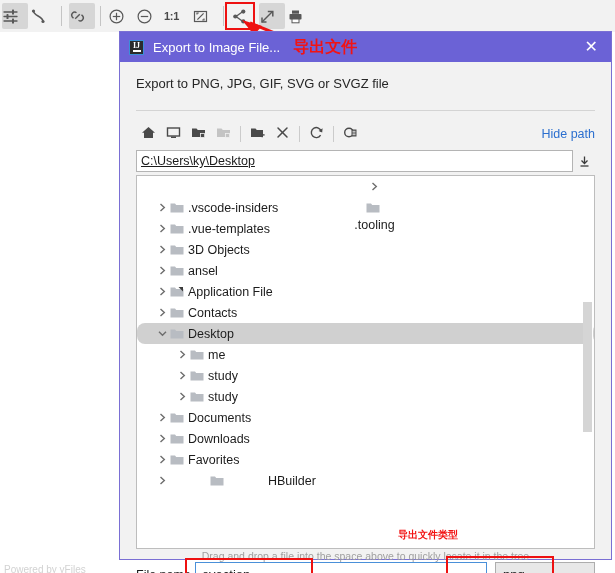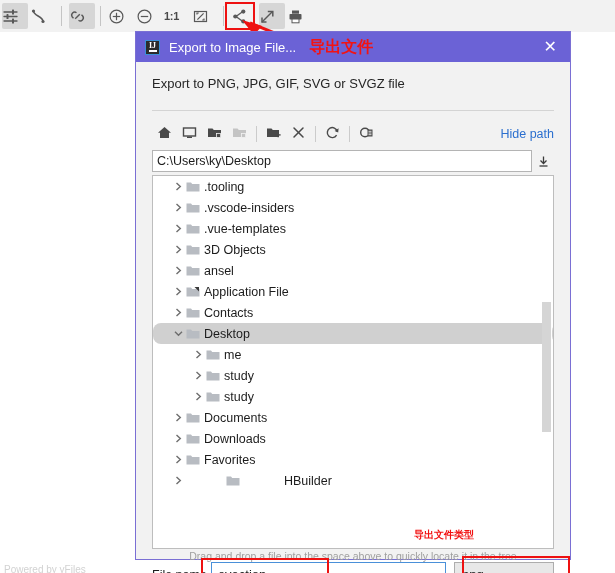--- a/index.html
+++ b/index.html
@@ -44,22 +44,22 @@
   #red-arrow-1{position:absolute;left:228px;top:18px;width:120px;height:46px;pointer-events:none;}
 
   
   #canvas-area{
     position:absolute;left:0;top:32px;width:615px;height:541px;
     background:#ffffff;
   }
 
   
   #dialog{
-    position:absolute;left:135px;top:31px;
-    width:436px;height:529px;
+    position:absolute;left:119px;top:31px;
+    width:493px;height:529px;
     background:#701a75;
     border:1px solid #7a6fd4;
     box-sizing:border-box;
   }
   #dialog-titlebar{
     height:30px;background:#6b62d6;
     display:flex;align-items:center;
     position:relative;
   }
   #ij-icon{
@@ -121,21 +121,21 @@
   #path-row{
     position:absolute;left:16px;right:16px;top:88px;height:22px;
     display:flex;align-items:stretch;
   }
   #path-input{
     flex:1;
     background:#ffffff;border:1px solid #b4b4b4;
     box-sizing:border-box;
     display:flex;align-items:center;
     padding-left:4px;
-    font-size:12.5px;color:#1c1c1c;
+    font-size:12.5px;color:#1c1c1c;text-decoration:underline;
   }
   #path-dropdown{
     width:22px;display:flex;align-items:center;justify-content:center;
   }
 
   
   #tree-wrap{
     position:absolute;left:16px;right:16px;top:113px;height:374px;
     background:#ffffff;border:1px solid #bdbdbd;box-sizing:border-box;
     overflow:hidden;
@@ -459,21 +459,21 @@
         </svg>
       </div>
     </div>
 
     <div id="tree-wrap">
       <div id="tree-inner">
           <div class="tree-row" style="padding-left: 18px;">
             <span class="twisty"></span>
             <span class="folder-ico"></span>
           </div>
-          <div class="tree-row" style="padding-left: 18px;">
+          <div class="tree-row" style="padding-left: 18px; flex-direction: column;">
             <span class="twisty">
               <svg width="9" height="9" viewBox="0 0 9 9">
                 <polyline points="2.5,1 6.3,4.5 2.5,8" stroke="#6e6e6e" stroke-width="1.4" fill="none"></polyline>
               </svg>
             </span>
             <span class="folder-ico">
               <svg width="14" height="12" viewBox="0 0 14 12">
                 <path d="M0.5 1.5 L5 1.5 L6.2 3 L13.5 3 L13.5 10.5 L0.5 10.5 Z" fill="#b8bcc2"></path>
               </svg>
             </span>

